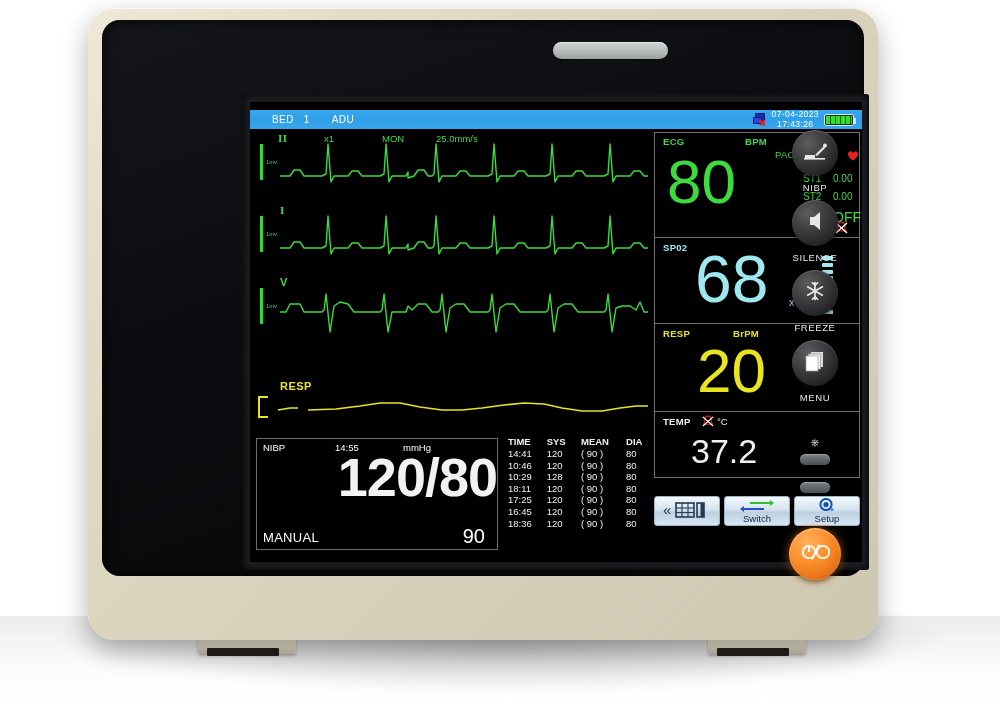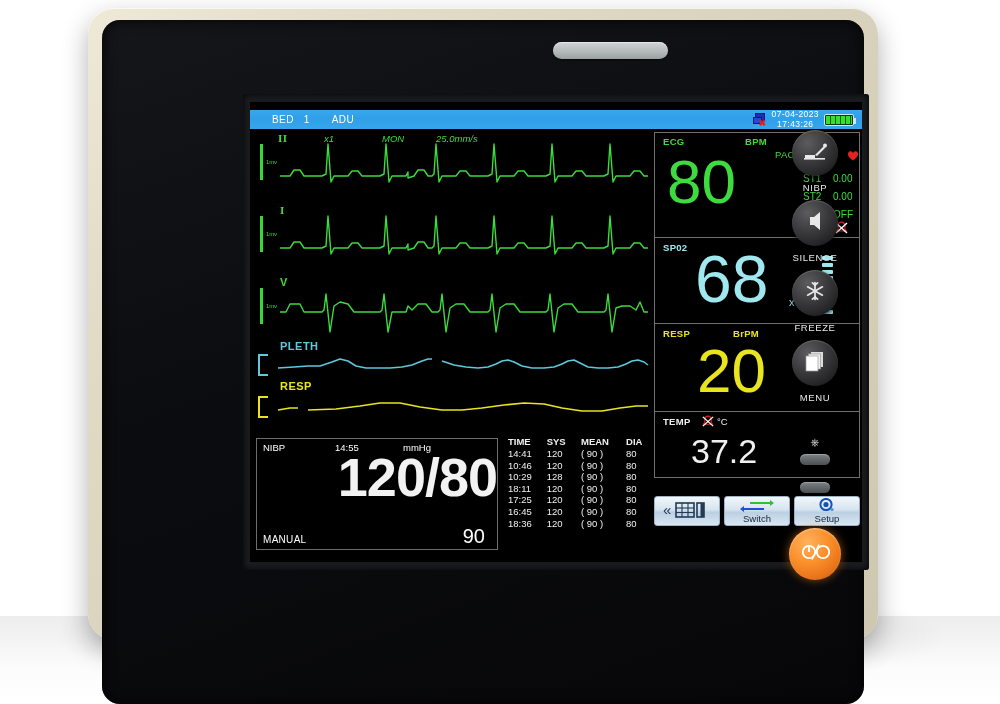--- a/index.html
+++ b/index.html
@@ -16,21 +16,21 @@
   
   .foot{position:absolute;background:linear-gradient(180deg,#e9e3d3 0%,#d9d2bd 70%,#bfb8a4 100%);
     border-radius:2px 2px 3px 3px;box-shadow:0 2px 3px rgba(0,0,0,0.25);}
   .foot-pad{position:absolute;background:#241f1b;border-radius:1px;}
 
   
   .device{position:absolute;left:88px;top:8px;width:790px;height:632px;
     background:linear-gradient(135deg,#efe9d8 0%,#e3ddc9 18%,#d8d1bb 55%,#cfc8b1 100%);
     border-radius:26px;
     box-shadow:0 10px 26px rgba(0,0,0,0.30), inset 0 1px 0 rgba(255,255,255,0.7);}
-  .device-face{position:absolute;left:14px;top:12px;width:762px;height:684px;
+  .device-face{position:absolute;left:14px;top:12px;width:762px;height:556px;
     background:linear-gradient(160deg,#15161a 0%,#0c0d10 40%,#070709 100%);
     border-radius:18px;box-shadow:inset 0 0 14px rgba(0,0,0,0.9);}
   .grille{position:absolute;left:451px;top:22px;width:115px;height:17px;border-radius:9px;
     background:linear-gradient(180deg,#cfd3d4 0%,#b3b8b9 60%,#9ba0a1 100%);
     box-shadow:inset 0 1px 1px rgba(255,255,255,0.5),0 1px 2px rgba(0,0,0,0.5);}
 
   
   .screen-bezel{position:absolute;left:155px;top:86px;width:626px;height:476px;
     background:#1b1c1f;border-radius:3px;box-shadow:inset 0 0 6px #000;}
   .screen{position:absolute;left:162px;top:94px;width:612px;height:460px;background:#000;overflow:hidden;}
@@ -50,33 +50,33 @@
   .dt{font-size:8.5px;line-height:9.5px;text-align:center;color:#ffffff;}
   .battery{position:relative;width:30px;height:12px;border:1px solid #cfe8ff;border-radius:2px;background:#063a18;box-sizing:border-box;}
   .battery:after{content:"";position:absolute;right:-3px;top:3px;width:2px;height:6px;background:#cfe8ff;}
   .batt-fill{position:absolute;left:1px;top:1px;bottom:1px;width:26px;
     background:repeating-linear-gradient(90deg,#36e02a 0px,#36e02a 4px,#0a5a14 4px,#0a5a14 5px);}
 
   
   .wave-area{position:absolute;left:6px;top:30px;width:396px;height:298px;}
   .wave-row{position:absolute;left:0;width:396px;}
   .wave-label{position:absolute;font-size:11px;font-weight:bold;letter-spacing:.5px;}
-  .wave-sub{position:absolute;font-size:9.5px;font-style:italic;}
+  .wave-sub{position:absolute;font-size:9.5px;}
   .mv{position:absolute;font-size:6px;color:#37d73a;letter-spacing:-.2px;}
   .calbar{position:absolute;left:4px;width:3px;background:#37d73a;}
   .bracket{position:absolute;width:10px;border-style:solid;border-width:2px 0 2px 2px;height:22px;box-sizing:border-box;}
 
   
   .nibp-panel{position:absolute;left:6px;top:336px;width:240px;height:110px;
     border:1px solid #6d6d6d;background:#000;}
   .nibp-top{position:absolute;top:3px;left:0;width:100%;height:12px;color:#fff;font-size:9.5px;}
   .nibp-top span{position:absolute;}
   .nibp-val{position:absolute;left:0;top:8px;width:100%;text-align:right;color:#f2f2f2;
     font-size:54px;font-weight:bold;line-height:60px;letter-spacing:-1px;}
-  .nibp-mode{position:absolute;left:6px;bottom:4px;color:#fff;font-size:10px;letter-spacing:.3px;}
+  .nibp-mode{position:absolute;left:6px;bottom:4px;color:#fff;font-size:13px;letter-spacing:.3px;}
   .nibp-mean{position:absolute;right:12px;bottom:1px;color:#fff;font-size:20px;}
 
   
   .nibp-table{position:absolute;left:250px;top:334px;width:146px;height:116px;color:#f0f0f0;font-size:9.5px;}
   .nibp-table table{border-collapse:collapse;width:100%;margin-left:8px;}
   .nibp-table th{font-weight:bold;text-align:left;padding:0 0 1px 0;font-size:9.5px;}
   .nibp-table td{padding:0;font-size:9.5px;line-height:11.6px;}
   .col-t{width:36px;} .col-s{width:32px;text-align:left;} .col-m{width:42px;text-align:left;} .col-d{width:26px;text-align:left;}
 
   
@@ -183,28 +183,20 @@
 
           <div class="wave-row" style="top:144px;height:66px;">
             <span class="wave-label" style="left:24px;top:0px;color:#3ddb3d;">V</span>
             <span class="calbar" style="top:12px;height:36px;"></span>
             <span class="mv" style="left:10px;top:27px;">1mv</span>
             <svg width="396" height="66" viewBox="0 0 396 66" style="position:absolute;left:0;top:0;">
               <polyline fill="none" stroke="#3ddb3d" stroke-width="1.4" stroke-linejoin="round" points="24,36 30,36 34,28 44,28 48,36 66,36 68,34 70,18 74,56 78,30 84,26 92,28 98,36 124,36 126,34 128,18 132,56 136,36 150,36 152,30 156,34 162,28 170,28 176,36 182,36 184,34 186,18 190,56 194,32 200,28 208,28 214,36 232,36 234,34 236,18 240,56 244,32 250,28 258,28 264,36 290,36 292,34 294,18 298,56 302,32 308,28 316,28 322,36 348,36 350,34 352,18 356,56 360,32 366,30 374,30 380,34 384,26 388,36 392,36"></polyline>
             </svg>
           </div>
 
-          <div class="wave-row" style="top:208px;height:42px;">
-            <span class="wave-label" style="left:24px;top:0px;color:#5ec8dd;">PLETH</span>
-            <span class="bracket" style="left:2px;top:14px;border-color:#5ec8dd;"></span>
-            <svg width="396" height="42" viewBox="0 0 396 42" style="position:absolute;left:0;top:0;">
-              <polyline fill="none" stroke="#5ec8dd" stroke-width="1.5" stroke-linejoin="round" points="22,28 38,27 52,26 64,26 76,22 84,19 92,21 100,26 110,28 120,28 134,28 146,27 156,25 166,21 172,19 176,19"></polyline>
-              <polyline fill="none" stroke="#5ec8dd" stroke-width="1.5" stroke-linejoin="round" points="186,21 198,25 210,27 222,28 232,27 240,24 246,21 252,20 258,22 266,26 276,28 288,28 298,27 306,24 312,21 318,20 324,23 332,27 342,28 352,28 362,27 370,24 376,21 382,20 388,22 392,25"></polyline>
-            </svg>
-          </div>
 
           <div class="wave-row" style="top:248px;height:48px;">
             <span class="wave-label" style="left:24px;top:0px;color:#e8e420;">RESP</span>
             <span class="bracket" style="left:2px;top:16px;border-color:#e8e420;"></span>
             <svg width="396" height="48" viewBox="0 0 396 48" style="position:absolute;left:0;top:0;">
               <polyline fill="none" stroke="#e8e420" stroke-width="1.6" stroke-linejoin="round" points="22,30 34,28 42,28"></polyline>
               <polyline fill="none" stroke="#e8e420" stroke-width="1.6" stroke-linejoin="round" points="52,30 80,29 104,26 124,23 144,23 164,27 186,30 206,30 226,28 248,25 268,23 288,24 306,28 326,31 346,31 364,28 380,26 392,26"></polyline>
             </svg>
           </div>
         </div>
@@ -287,21 +279,21 @@
               <svg width="12" height="11" viewBox="0 0 12 11">
                   <path d="M6 10.5 C1 6.8 0.2 4.2 1.4 2.4 C2.5 0.8 4.8 1 6 2.9 C7.2 1 9.5 0.8 10.6 2.4 C11.8 4.2 11 6.8 6 10.5 Z" fill="#e02424"></path>
                 </svg>
             </span>
             <span class="p-val" style="left:12px;top:18px;color:#3ddb3d;font-size:62px;">80</span>
             <span style="position:absolute;left:148px;top:40px;color:#3ddb3d;font-size:10px;">ST1</span>
             <span style="position:absolute;left:178px;top:40px;color:#3ddb3d;font-size:10px;">0.00</span>
             <span style="position:absolute;left:148px;top:58px;color:#3ddb3d;font-size:10px;">ST2</span>
             <span style="position:absolute;left:178px;top:58px;color:#3ddb3d;font-size:10px;">0.00</span>
             <span style="position:absolute;left:143px;top:76px;color:#3ddb3d;font-size:10px;">PVCs</span>
-            <span style="position:absolute;left:178px;top:76px;color:#3ddb3d;font-size:10px;">OFF</span>
+            <span style="position:absolute;left:178px;top:76px;color:#3ddb3d;font-size:14px;">OFF</span>
             <span class="bellx" style="position:absolute;right:10px;bottom:2px;width:15px;height:14px;">
               <svg width="15" height="14" viewBox="0 0 15 14">
                 <path d="M7.5 1.2 C5.3 1.2 4.1 2.7 4.1 5 L4.1 8 L2.7 10 L12.3 10 L10.9 8 L10.9 5 C10.9 2.7 9.7 1.2 7.5 1.2 Z" fill="none" stroke="#e02424" stroke-width="1.2"></path>
                 <line x1="2" y1="12" x2="13" y2="2" stroke="#ffffff" stroke-width="1.4"></line>
                 <line x1="2" y1="2" x2="13" y2="12" stroke="#ffffff" stroke-width="1.4"></line>
               </svg>
             </span>
           </div>
 
           <div class="param" style="height:86px;border-top:none;">

